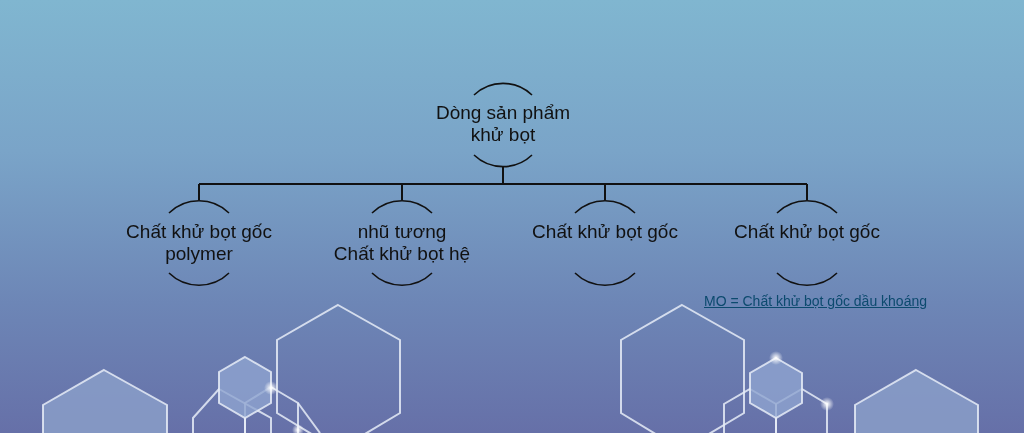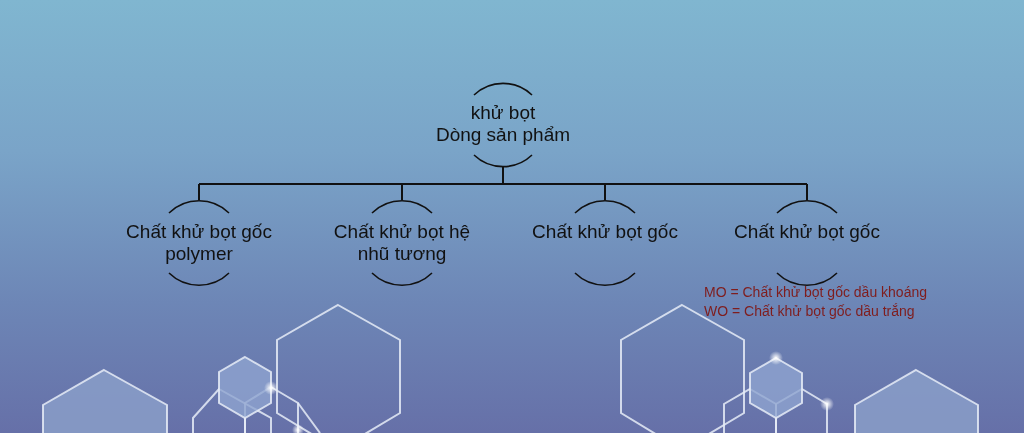--- a/index.html
+++ b/index.html
@@ -26,25 +26,26 @@
       color: #111;
       font-size: 19px;
       line-height: 22px;
       white-space: nowrap;
       transform: translateX(-50%);
     }
     .node-label span { display: block; }
     .legend {
       position: absolute;
       left: 704px;
-      top: 283px;
-      color: #7f1d1d;
+      top: 292px;
+      color: #0c4a6e;
       font-size: 14px;
       line-height: 19px;
       white-space: nowrap;
+      text-decoration: underline;
     }
     .legend div { display: block; }
   </style>
 </head>
 <body>
 
 <svg id="canvas" viewBox="0 0 1024 433" xmlns="http://www.w3.org/2000/svg">
   <defs>
     <radialGradient id="glow" cx="50%" cy="50%" r="50%">
       <stop offset="0%" stop-color="#ffffff" stop-opacity="1"></stop>
@@ -102,35 +103,34 @@
       <path d="M 575 273 A 43 43 0 0 0 635 273"></path>
     </g>
     <g>
       <path d="M 777 213 A 43 43 0 0 1 837 213"></path>
       <path d="M 777 273 A 43 43 0 0 0 837 273"></path>
     </g>
   </g>
 </svg>
 
 <div class="node-label" style="left:503px; top:102px;">
+  <span>Dòng sản phẩm</span>
   <span>khử bọt</span>
-  <span>Dòng sản phẩm</span>
 </div>
 
 <div class="node-label" style="left:199px; top:221px;">
   <span>Chất khử bọt gốc</span>
   <span>polymer</span>
 </div>
 <div class="node-label" style="left:402px; top:221px;">
+  <span>nhũ tương</span>
   <span>Chất khử bọt hệ</span>
-  <span>nhũ tương</span>
 </div>
 <div class="node-label" style="left:605px; top:221px;">
   <span>Chất khử bọt gốc</span>
 </div>
 <div class="node-label" style="left:807px; top:221px;">
   <span>Chất khử bọt gốc</span>
 </div>
 
 <div class="legend">
   <div>MO = Chất khử bọt gốc dầu khoáng</div>
-  <div>WO = Chất khử bọt gốc dầu trắng</div>
 </div>
 
 </body></html>

